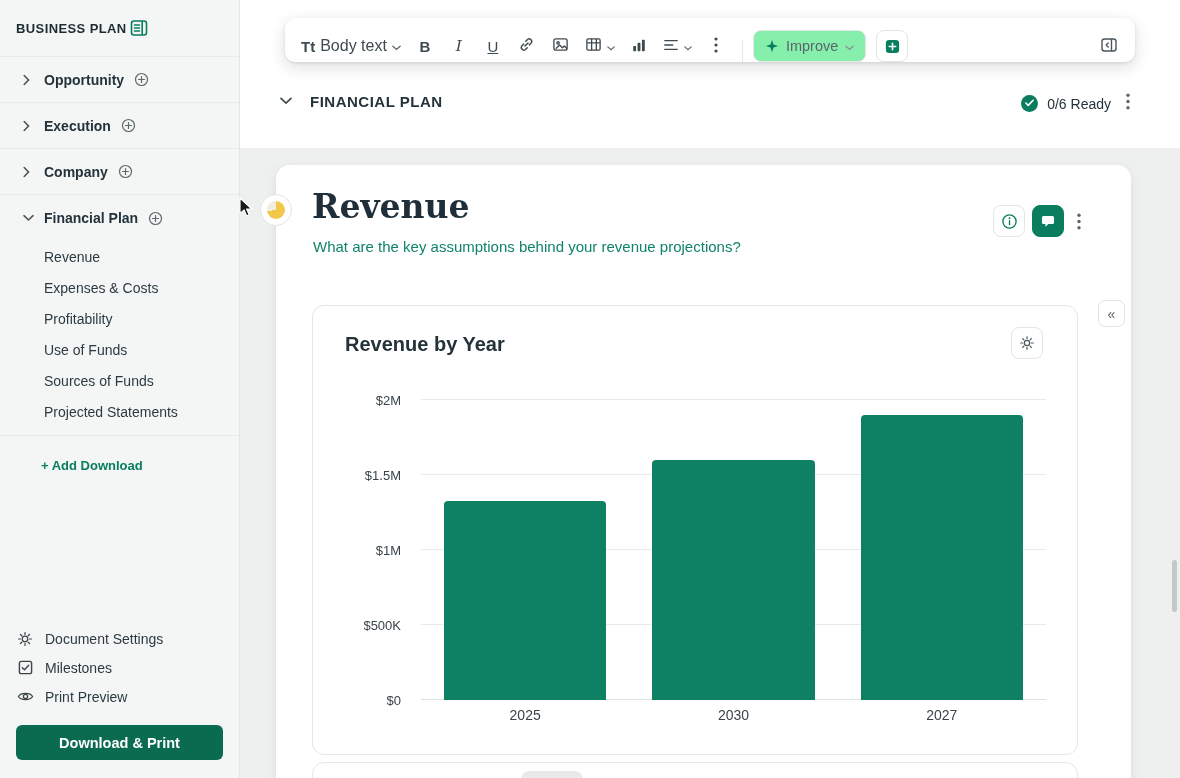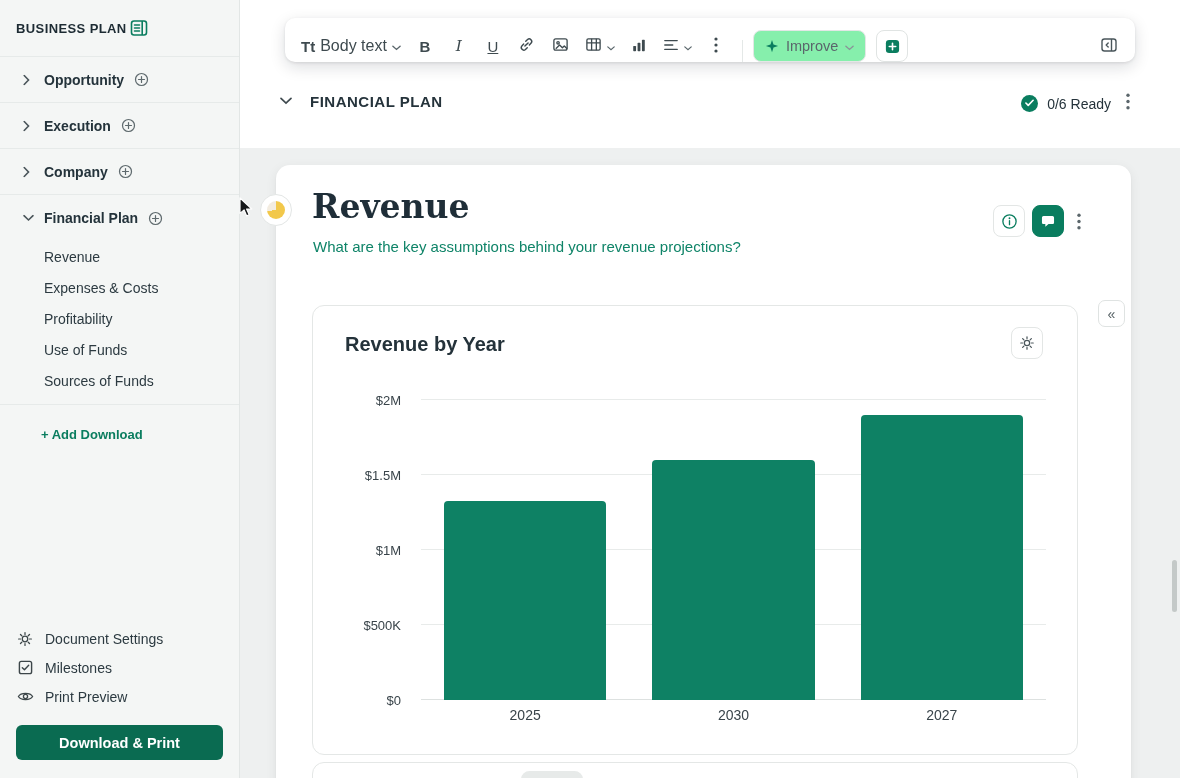--- a/index.html
+++ b/index.html
@@ -212,20 +212,21 @@
             </svg>
         </span>
       </div>
 
       <div class="sub-list">
         <div class="sub-item">Revenue</div>
         <div class="sub-item">Expenses &amp; Costs</div>
         <div class="sub-item">Profitability</div>
         <div class="sub-item">Use of Funds</div>
         <div class="sub-item">Sources of Funds</div>
+        <div class="sub-item">Projected Statements</div>
       </div>
 
       <span class="add-chapter">+ Add Download</span>
     </nav>
 
     <div class="sb-footer">
       <div class="sb-footer-row">
         <span class="ficon">
           <svg width="16" height="16" viewBox="0 0 18 18">
               <g fill="none" stroke="currentColor" stroke-width="1.4" stroke-linecap="round">

